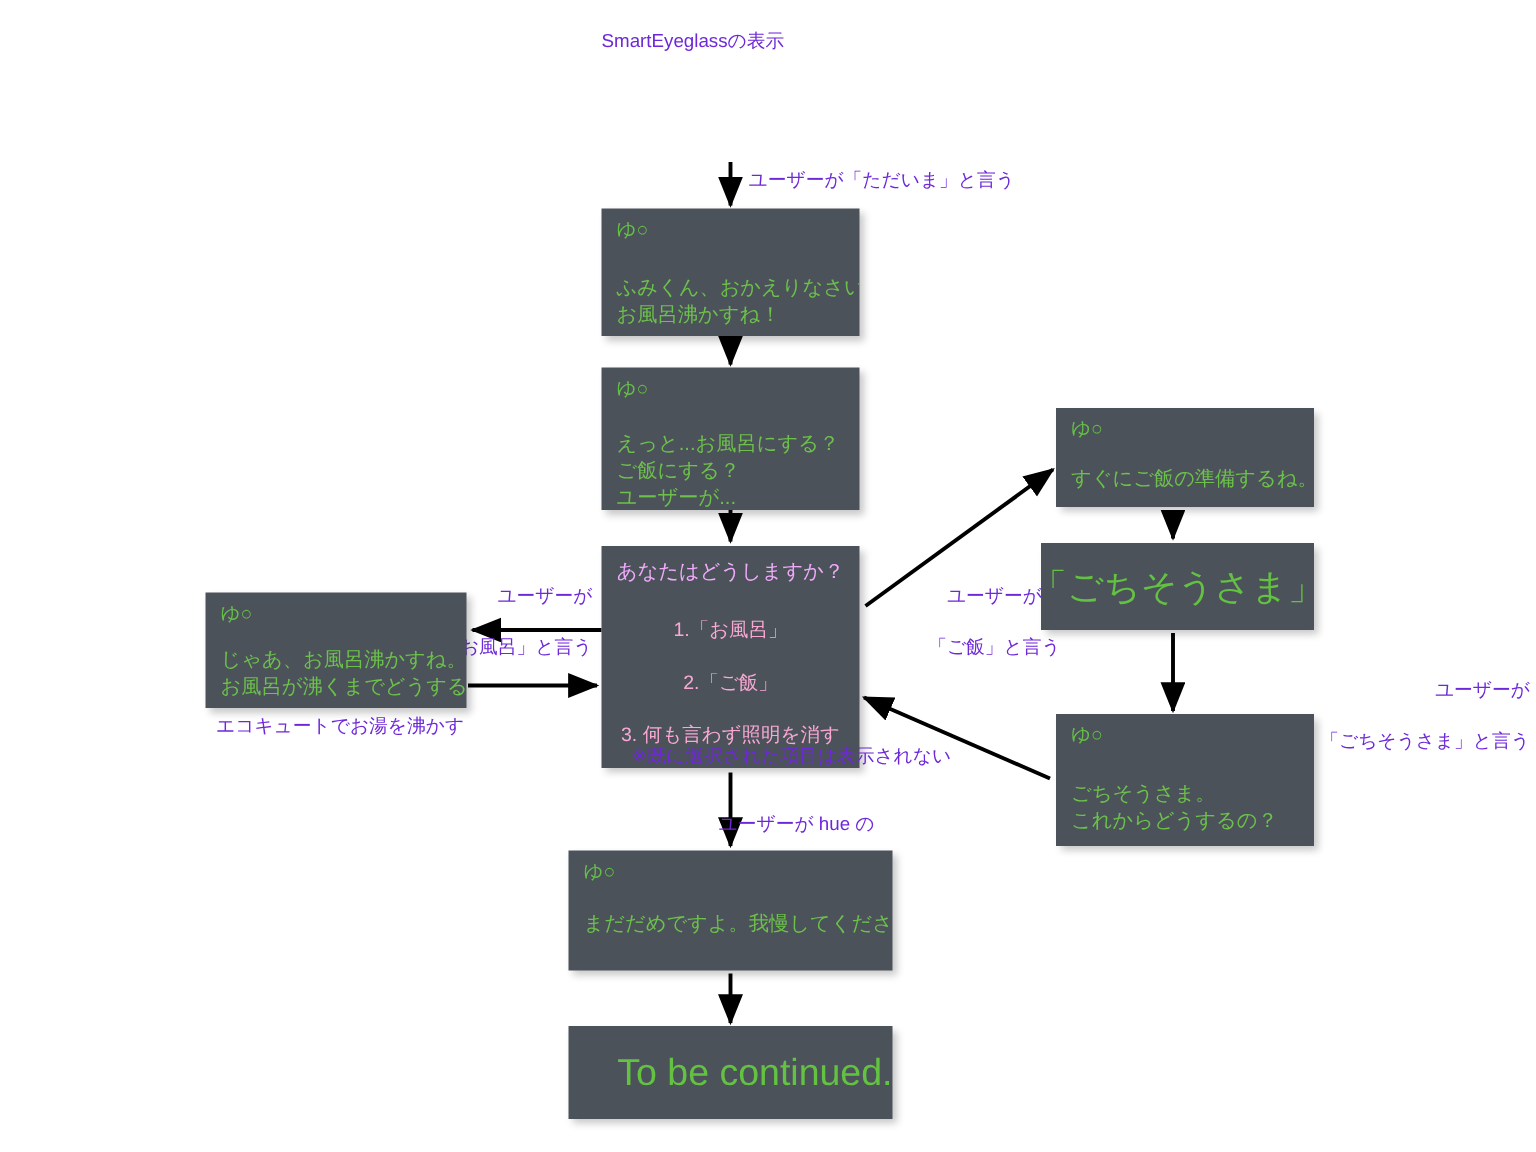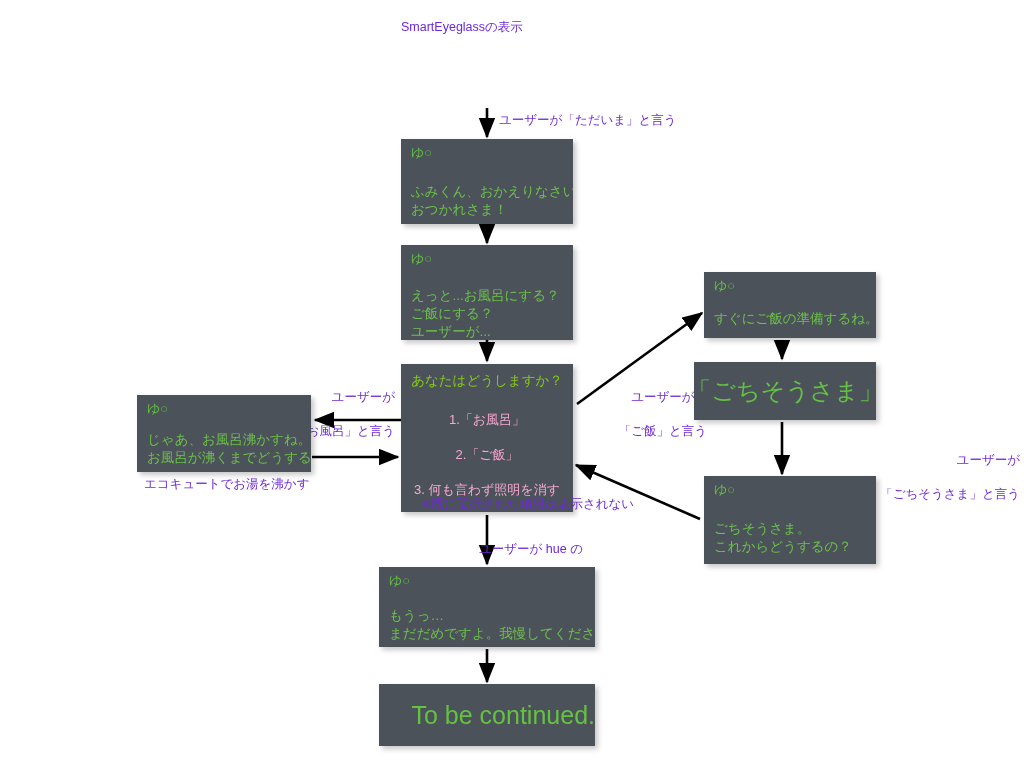--- a/index.html
+++ b/index.html
@@ -65,21 +65,21 @@
   }
 
   
   .screen.menu .menu-q {
     position: absolute;
     top: 8px;
     left: 0;
     right: 0;
     text-align: center;
     font-size: 13.5px;
-    color: #84cc16;
+    color: #f0abfc;
   }
   .screen.menu .opt {
     position: absolute;
     left: 0;
     right: 0;
     text-align: center;
     font-size: 13px;
     color: #f9a8d4;
     white-space: nowrap;
   }
@@ -123,21 +123,21 @@
 
   <div class="caption" style="left:401px; top:19px;">SmartEyeglassの表示</div>
 
 
   <div class="caption" style="left:499px; top:112px;">ユーザーが「ただいま」と言う</div>
 
   <div class="screen" style="left:401px; top:139px; width:172px; height:85px;">
     <span class="speaker">ゆ○</span>
     <div class="lines" style="top:44px;">
       <span class="line">ふみくん、おかえりなさい。</span>
-      <span class="line">おつかれさま！</span>
+      <span class="line">お風呂沸かすね！</span>
     </div>
   </div>
 
   <div class="screen" style="left:401px; top:245px; width:172px; height:95px;">
     <span class="speaker">ゆ○</span>
     <div class="lines" style="top:42px;">
       <span class="line">えっと...お風呂にする？</span>
       <span class="line">ご飯にする？</span>
       <span class="line">ユーザーが...</span>
     </div>
@@ -197,21 +197,20 @@
   </div>
 
   <div class="caption right" style="left:380px; top:524px; width:203px;">
     <span class="line">ユーザーが hue の</span><br>
     <span class="line">電源を切る</span>
   </div>
 
   <div class="screen" style="left:379px; top:567px; width:216px; height:80px;">
     <span class="speaker">ゆ○</span>
     <div class="lines" style="top:40px;">
-      <span class="line">もうっ…</span>
       <span class="line">まだだめですよ。我慢してくださいね。</span>
     </div>
   </div>
 
   <div class="screen big" style="left:379px; top:684px; width:216px; height:62px;justify-content:flex-end;">
     <span class="bigtext" style="font-size:25px;">To be continued.</span>
   </div>
 
 </div>
 

